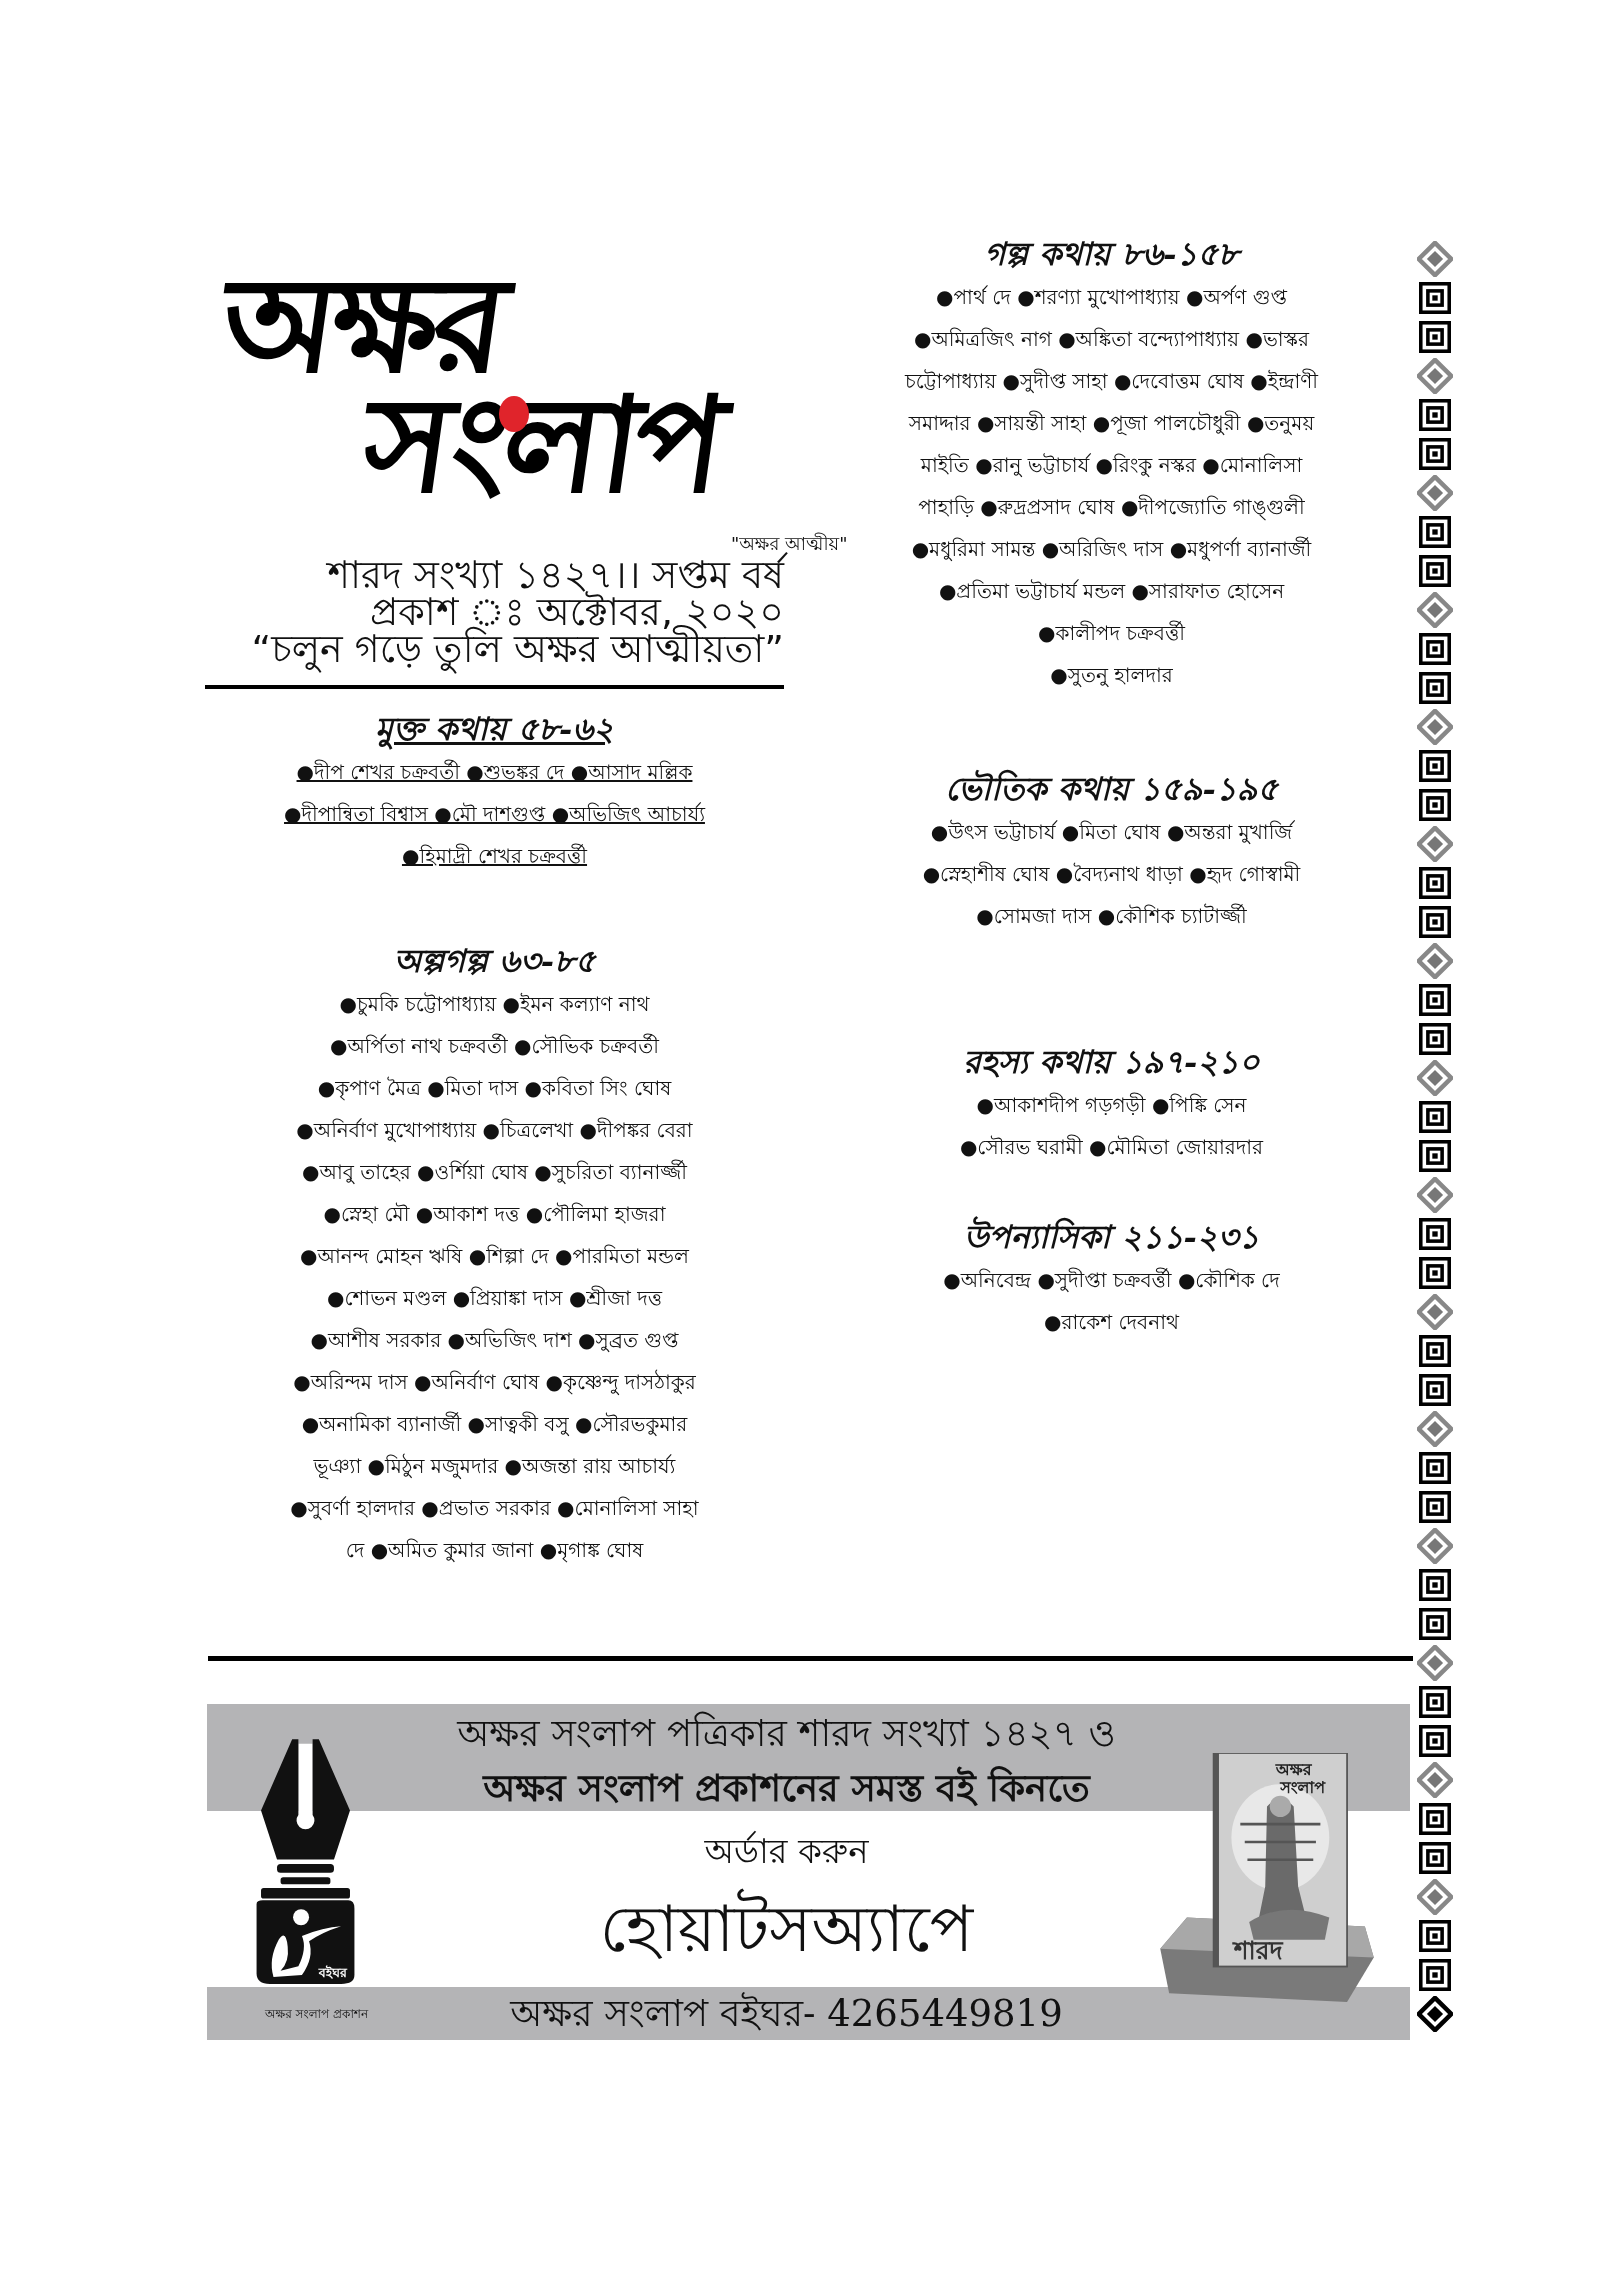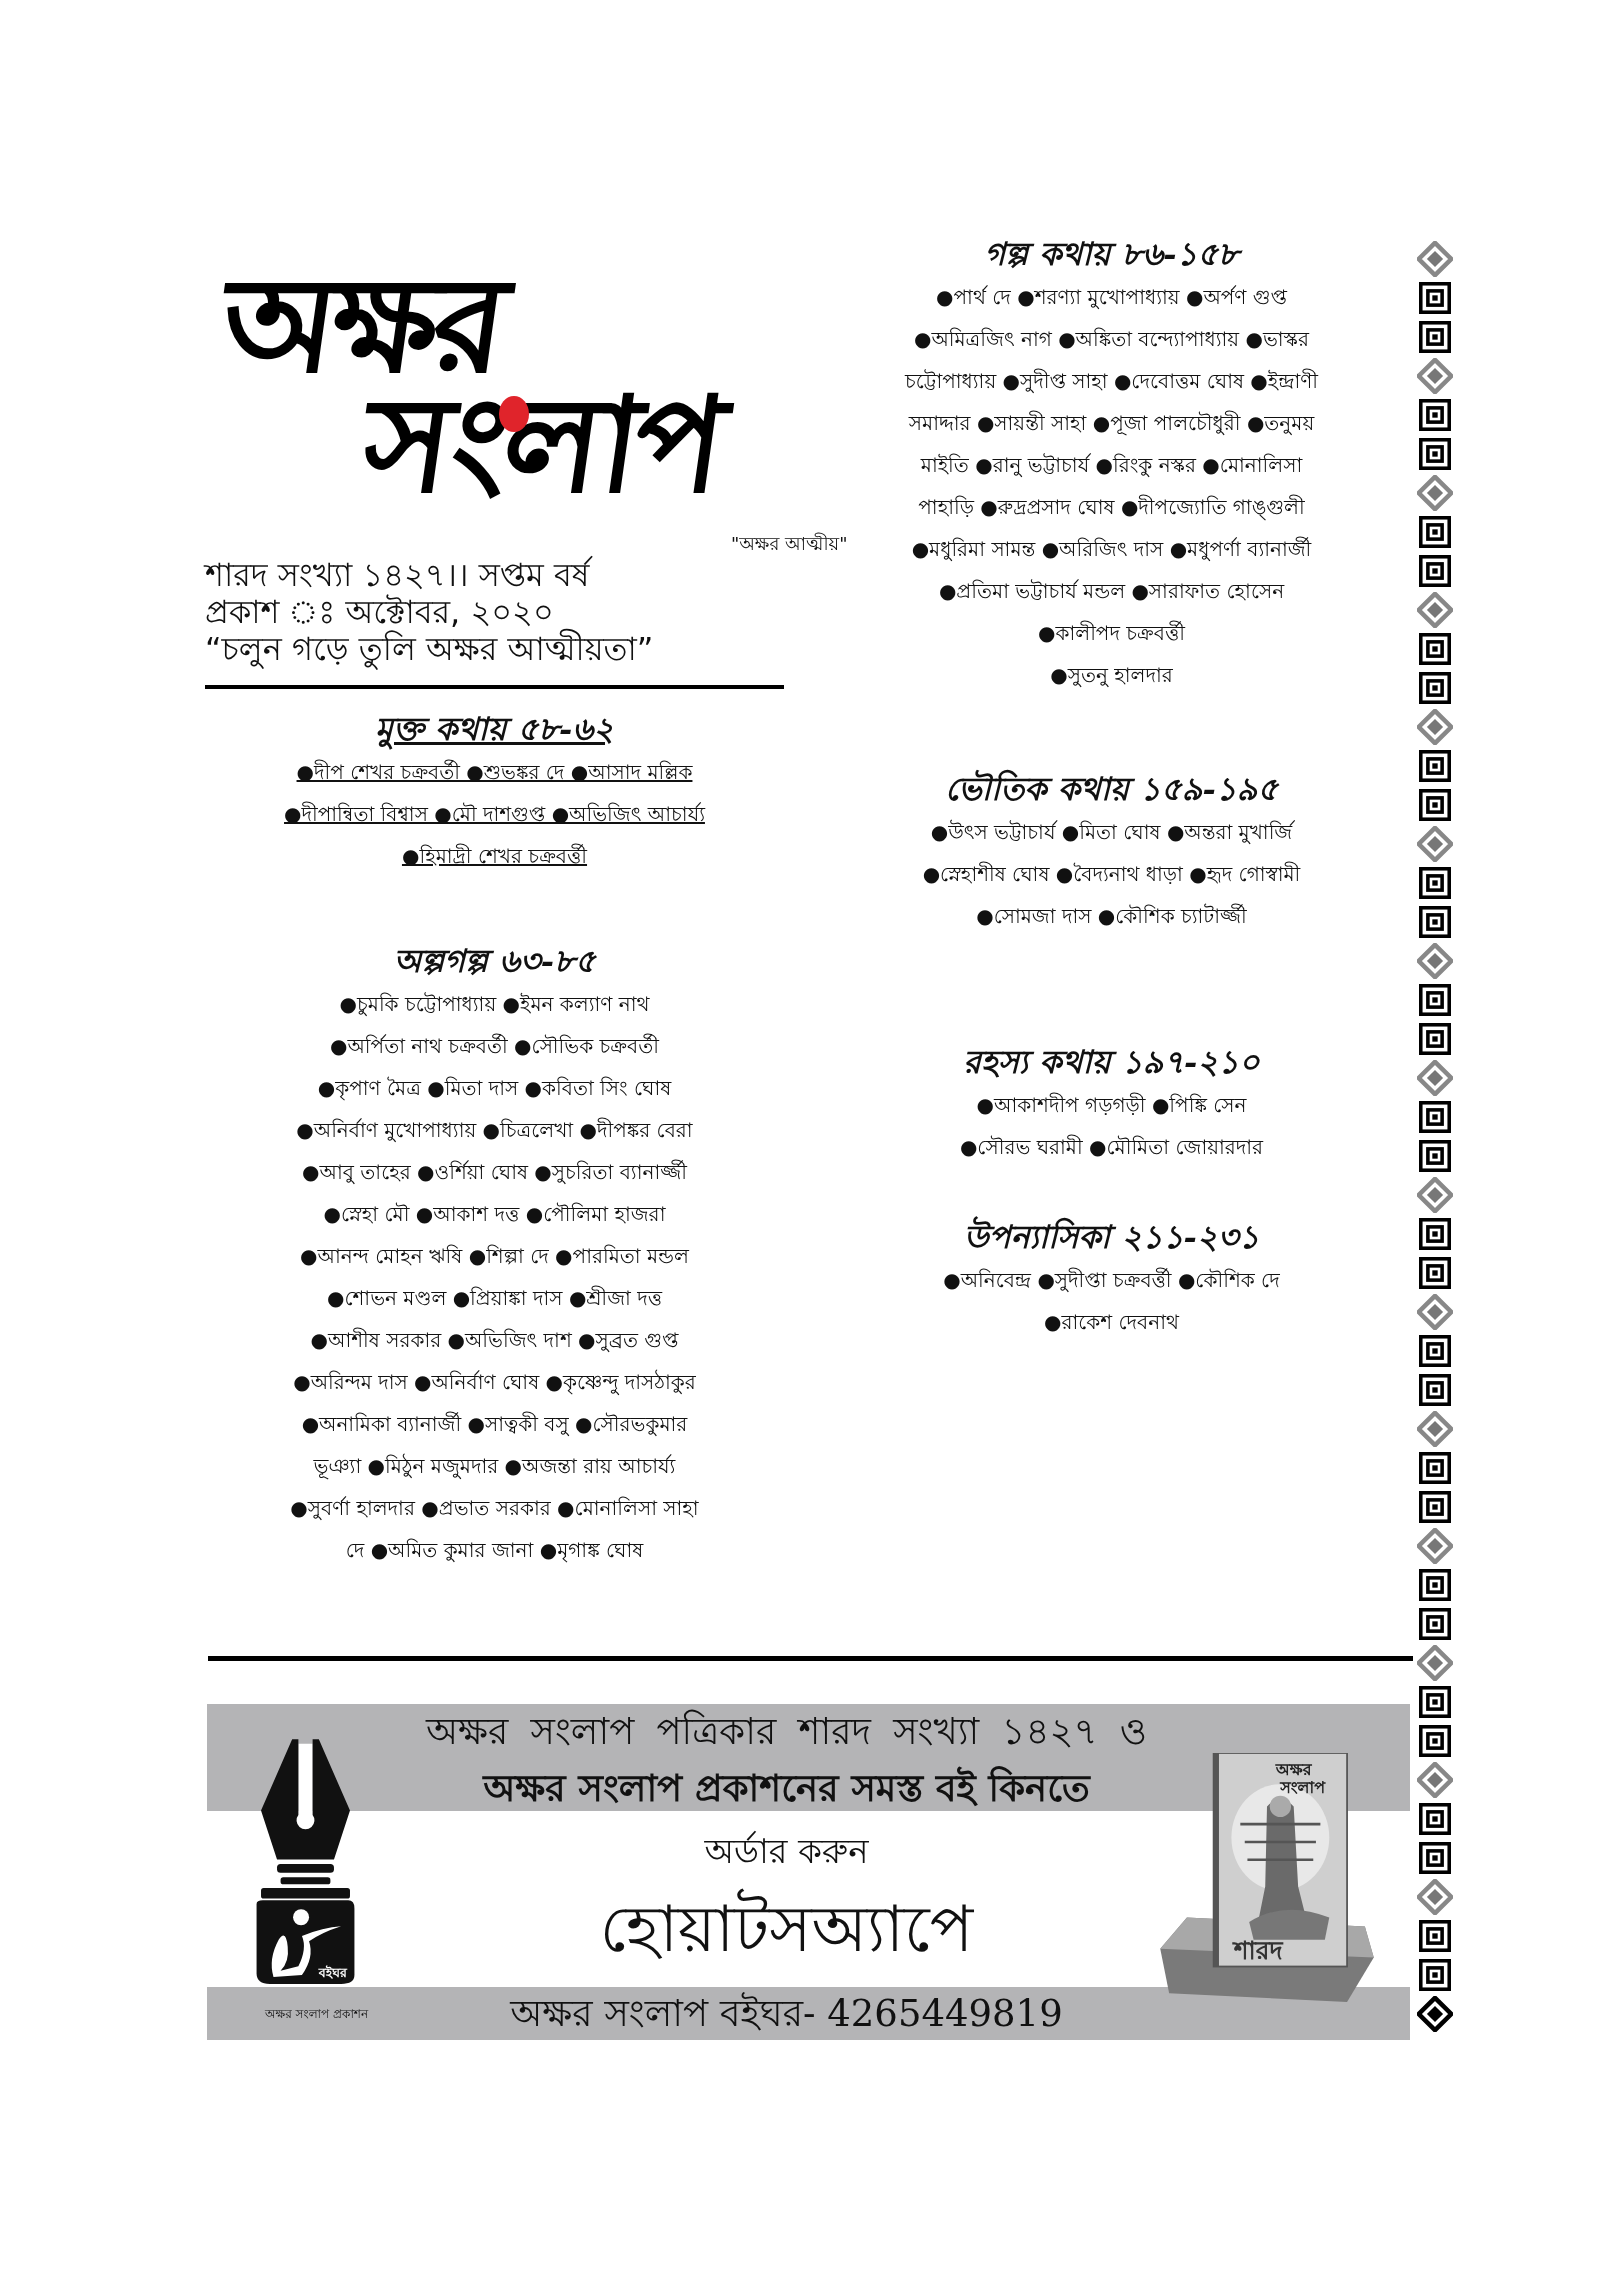--- a/index.html
+++ b/index.html
@@ -12,38 +12,38 @@
   .logo-line1 { position:absolute; left:9px; top:0; font-family:"DejaVu Serif", serif;
                 font-weight:bold; font-size:132px; line-height:134px; letter-spacing:-5.3px;
                 transform:skewX(-8deg); color:#000; }
   .logo-line2 { position:absolute; left:151px; top:120px; font-family:"DejaVu Serif", serif;
                 font-weight:bold; font-size:132px; line-height:134px; letter-spacing:-5.3px;
                 transform:skewX(-8deg); color:#000; }
   .logo-dot { position:absolute; left:285px; top:138px; width:30px; height:36px;
               border-radius:50%; background:#e0242b; }
   .tagline { position:absolute; left:517px; top:272px; font-size:18px; white-space:nowrap; }
 
-  .issue-info { left:205px; top:557px; width:579px; text-align:left; font-size:32px; line-height:37px; }
+  .issue-info { left:205px; top:557px; width:579px; text-align:right; font-size:38px; line-height:37px; }
   .rule-short { left:205px; top:685px; width:579px; height:3.6px; background:#000; }
 
   .section { position:absolute; text-align:center; }
   .sec-title { font-family:"DejaVu Serif", serif; font-style:italic; font-size:32px; line-height:43px; font-weight:bold; }
   .sec-body { font-size:20px; line-height:42px; }
 
   .left-col { left:205px; width:579px; }
   .right-col { left:833px; width:557px; }
 
   .rule-long { left:208px; top:1656px; width:1205px; height:5.3px; background:#000; }
 
   
   .banner { left:207px; top:1704px; width:1203px; height:339px; }
   .band-top { position:absolute; left:0; top:0; width:1203px; height:107px; background:#b4b4b6; }
   .band-bottom { position:absolute; left:0; top:283px; width:1203px; height:53px; background:#b4b4b6; }
   .banner-text { position:absolute; left:134px; width:891px; text-align:center; font-family:"DejaVu Serif", serif; color:#111; }
-  .bt1 { top:7.1px; font-size:37px; line-height:46px;font-family:Liberation Mono, monospace; }
+  .bt1 { top:7.1px; font-size:37px; line-height:46px; }
   .bt2 { top:61px; font-size:37px; line-height:46px;font-weight:bold; }
   .bt3 { top:125px; font-size:34px; line-height:45px; }
   .bt4 { top:186px; font-size:64px; line-height:78px; }
   .bt5 { top:285px; font-size:37px; line-height:50px; }
 
   .pub-logo { position:absolute; left:36px; top:22px; width:125px; height:258px; }
   .pub-caption { position:absolute; left:7.1px; top:301px; width:205px; font-size:12px; text-align:center; }
 
   .book { position:absolute; left:953px; top:49px; width:214px; height:258px; }
 

